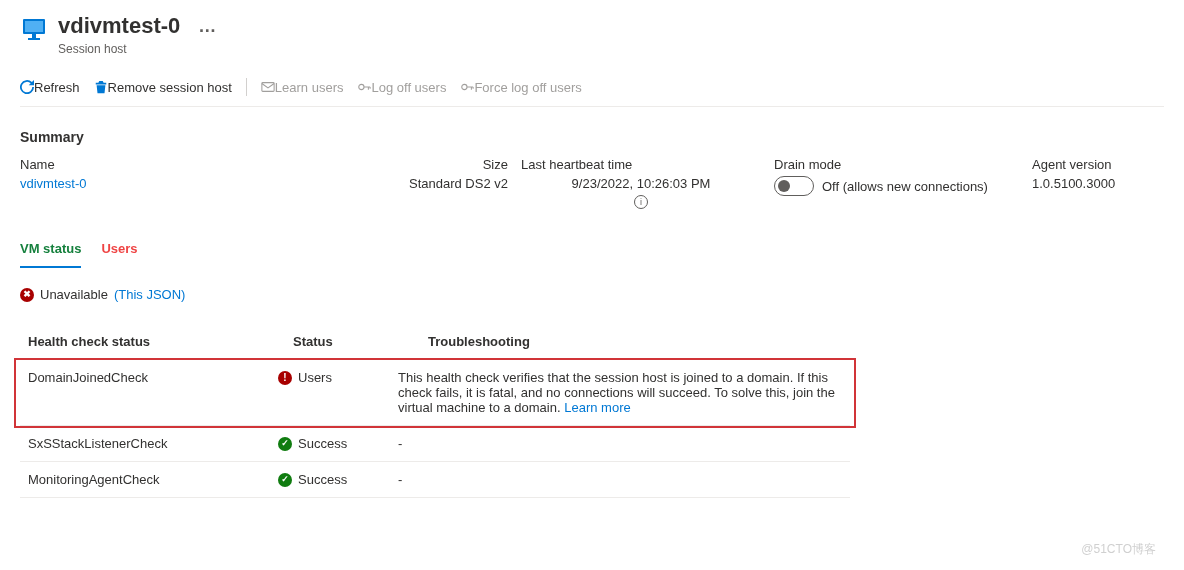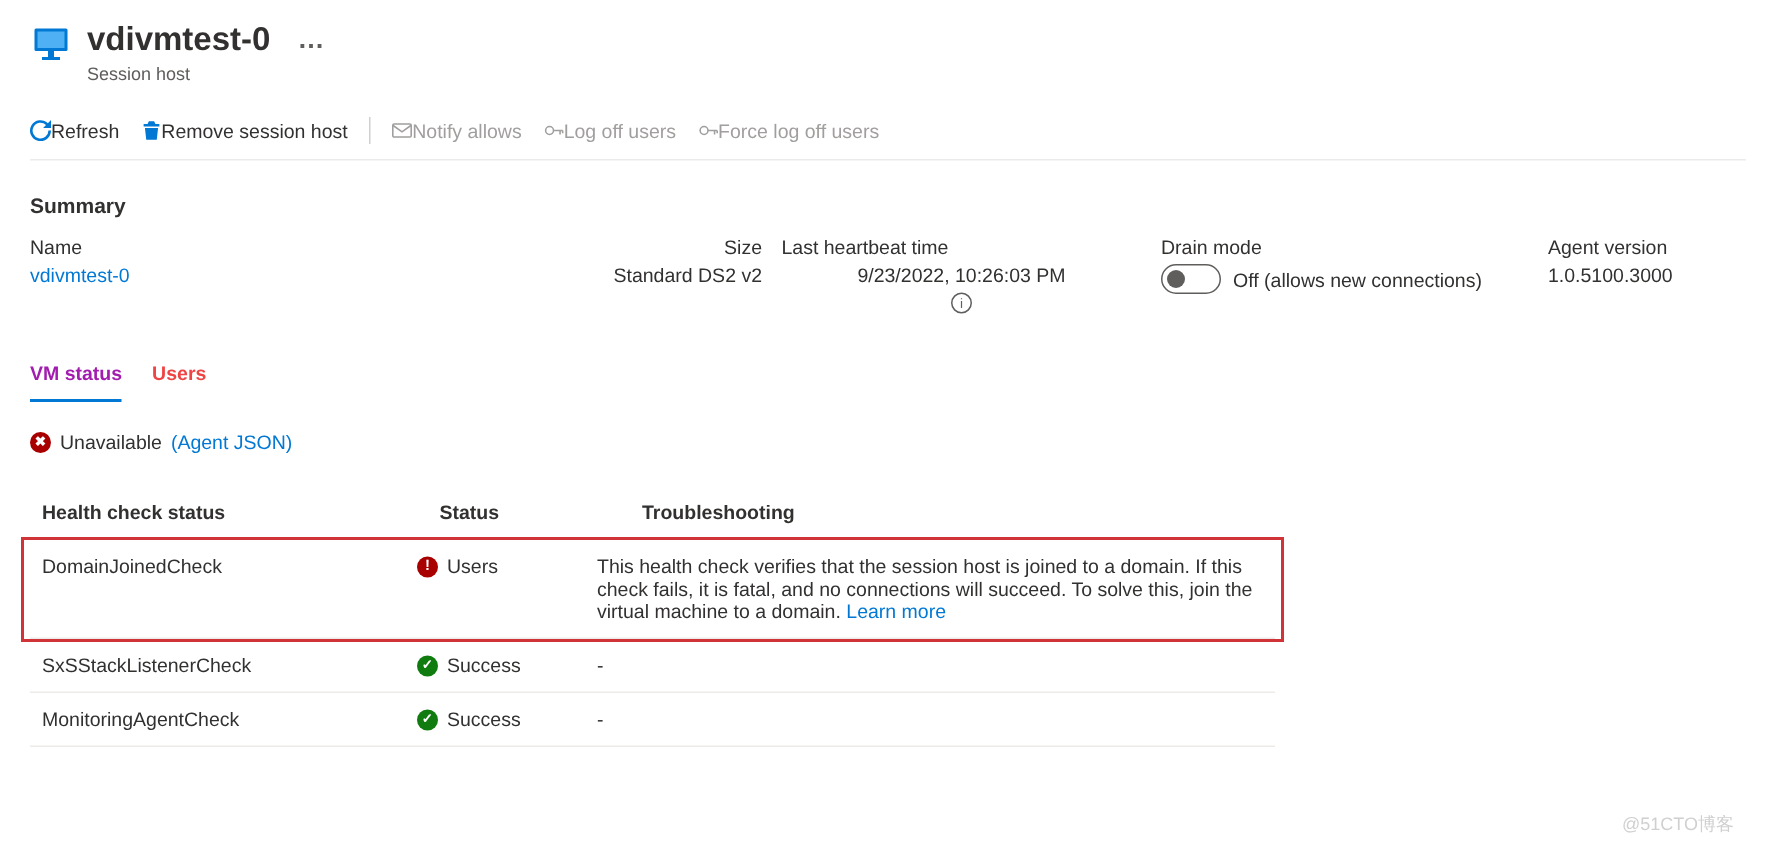--- a/index.html
+++ b/index.html
@@ -66,21 +66,21 @@
   .toggle-knob {
     position: absolute; left: 3px; top: 3px;
     width: 12px; height: 12px; background: #605e5c; border-radius: 50%;
   }
 
   .tabs { display: flex; gap: 20px; margin-top: 24px; border-bottom: 1px solid #fff; }
   .tab {
     font-size: 13px; padding: 8px 0 10px 0; cursor: pointer;
     color: #ef4444; font-weight: 700;
   }
-  .tab.active { color: #a21caf; font-weight: 600; border-bottom: 2px solid #0078d4; }
+  .tab.active { color: #15803d; font-weight: 600; border-bottom: 2px solid #0078d4; }
 
   .status-line { display: flex; align-items: center; gap: 6px; margin-top: 18px; }
   .err-circle {
     width: 14px; height: 14px; border-radius: 50%;
     display: inline-flex; align-items: center; justify-content: center;
     background: #a80000; color: #fff; font-size: 9px; font-weight: 700; line-height: 1;
   }
   .status-text { font-size: 13px; }
   .link { color: #0078d4; cursor: pointer; }
 
@@ -160,21 +160,21 @@
 
     <span class="tool-sep"></span>
 
     <button class="tool-btn disabled">
       <span class="icon16">
         <svg width="14" height="14" viewBox="0 0 16 16">
             <rect x="1" y="3" width="14" height="10" rx="1" fill="none" stroke="#a19f9d" stroke-width="1.2"></rect>
             <path d="M1 4l7 5 7-5" fill="none" stroke="#a19f9d" stroke-width="1.2"></path>
           </svg>
       </span>
-      <span>Notify allows</span>
+      <span>Learn users</span>
     </button>
 
     <button class="tool-btn disabled">
       <span class="icon16">
         <svg width="14" height="14" viewBox="0 0 16 16">
             <circle cx="5" cy="8" r="3" fill="none" stroke="#a19f9d" stroke-width="1.2"></circle>
             <path d="M8 8h7M13 8v3M15 8v2" stroke="#a19f9d" stroke-width="1.2" fill="none"></path>
           </svg>
       </span>
       <span>Log off users</span>
@@ -227,21 +227,21 @@
   </div>
 
   <div class="tabs">
     <div class="tab active">VM status</div>
     <div class="tab">Users</div>
   </div>
 
   <div class="status-line">
     <span class="err-circle">✖</span>
     <span class="status-text">Unavailable</span>
-    <span class="status-text link">(Agent JSON)</span>
+    <span class="status-text link">(This JSON)</span>
   </div>
 
   <div class="table-wrap">
     <div class="table">
       <div class="thead">
         <div class="c-check">Health check status</div>
         <div class="c-status">Status</div>
         <div class="c-trouble">Troubleshooting</div>
       </div>
 

